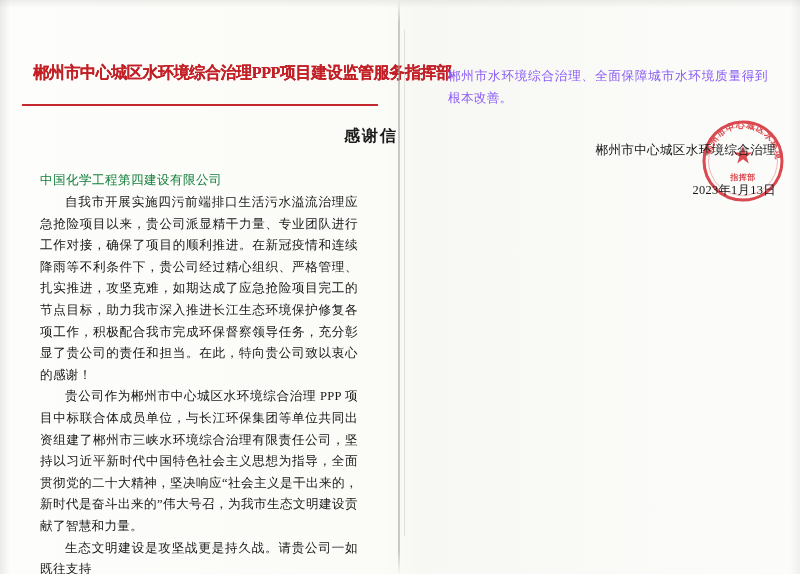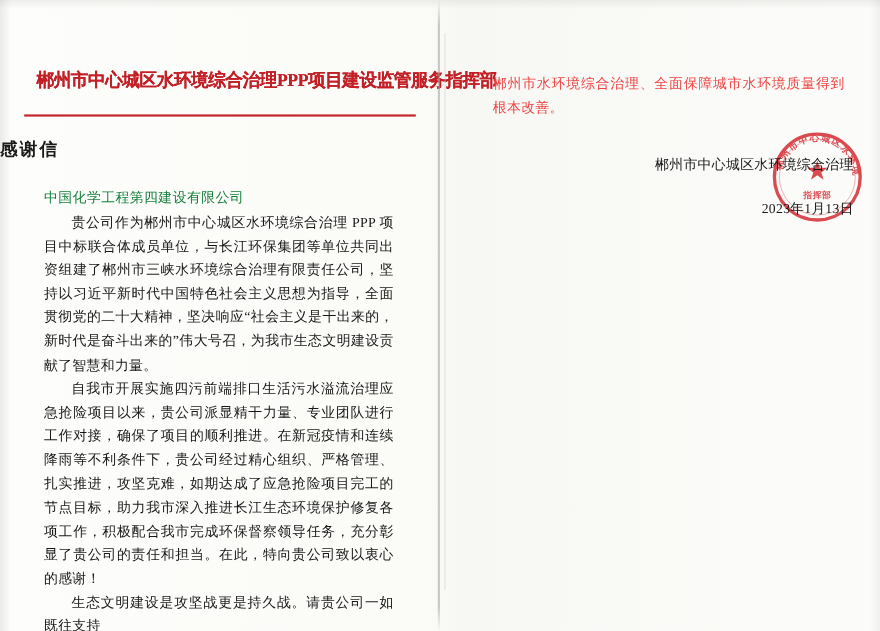--- a/index.html
+++ b/index.html
@@ -71,21 +71,21 @@
     top: 104px;
     width: 356px;
     height: 1.6px;
     background: #c5272d;
   }
   .doc-title {
     position: absolute;
     left: 0;
     top: 126px;
     width: 398px;
-    text-align: left;
+    text-align: right;
     font-size: 16px;
     font-weight: bold;
     color: #1b1b1b;
     letter-spacing: 2px;
     font-family: "Liberation Serif", "DejaVu Serif", serif;
   }
   .salutation {
     position: absolute;
     left: 40px;
     top: 172px;
@@ -117,21 +117,21 @@
     width: 396px;
     height: 574px;
   }
   .rp-para {
     position: absolute;
     left: 44px;
     top: 66px;
     width: 320px;
     font-size: 12.6px;
     line-height: 21.6px;
-    color: #ef4444;
+    color: #8b5cf6;
     text-align: justify;
     letter-spacing: 0.3px;
   }
   .signature {
     position: absolute;
     left: 150px;
     top: 140px;
     width: 222px;
     text-align: right;
     color: #171717;
@@ -188,22 +188,22 @@
     <div class="letterhead">
       <div class="lh-text">郴州市中心城区水环境综合治理PPP项目建设监管服务指挥部</div>
     </div>
     <div class="lh-rule"></div>
 
     <div class="doc-title">感谢信</div>
 
     <div class="salutation">中国化学工程第四建设有限公司</div>
 
     <div class="body-block">
+      <p class="para">自我市开展实施四污前端排口生活污水溢流治理应急抢险项目以来，贵公司派显精干力量、专业团队进行工作对接，确保了项目的顺利推进。在新冠疫情和连续降雨等不利条件下，贵公司经过精心组织、严格管理、扎实推进，攻坚克难，如期达成了应急抢险项目完工的节点目标，助力我市深入推进长江生态环境保护修复各项工作，积极配合我市完成环保督察领导任务，充分彰显了贵公司的责任和担当。在此，特向贵公司致以衷心的感谢！</p>
       <p class="para">贵公司作为郴州市中心城区水环境综合治理 PPP 项目中标联合体成员单位，与长江环保集团等单位共同出资组建了郴州市三峡水环境综合治理有限责任公司，坚持以习近平新时代中国特色社会主义思想为指导，全面贯彻党的二十大精神，坚决响应“社会主义是干出来的，新时代是奋斗出来的”伟大号召，为我市生态文明建设贡献了智慧和力量。</p>
-      <p class="para">自我市开展实施四污前端排口生活污水溢流治理应急抢险项目以来，贵公司派显精干力量、专业团队进行工作对接，确保了项目的顺利推进。在新冠疫情和连续降雨等不利条件下，贵公司经过精心组织、严格管理、扎实推进，攻坚克难，如期达成了应急抢险项目完工的节点目标，助力我市深入推进长江生态环境保护修复各项工作，积极配合我市完成环保督察领导任务，充分彰显了贵公司的责任和担当。在此，特向贵公司致以衷心的感谢！</p>
       <p class="para">生态文明建设是攻坚战更是持久战。请贵公司一如既往支持</p>
     </div>
   </div>
 
   <div class="gutter"></div>
   <div class="gutter2"></div>
 
   <div class="right-page">
     <div class="rp-para">郴州市水环境综合治理、全面保障城市水环境质量得到根本改善。</div>
 

